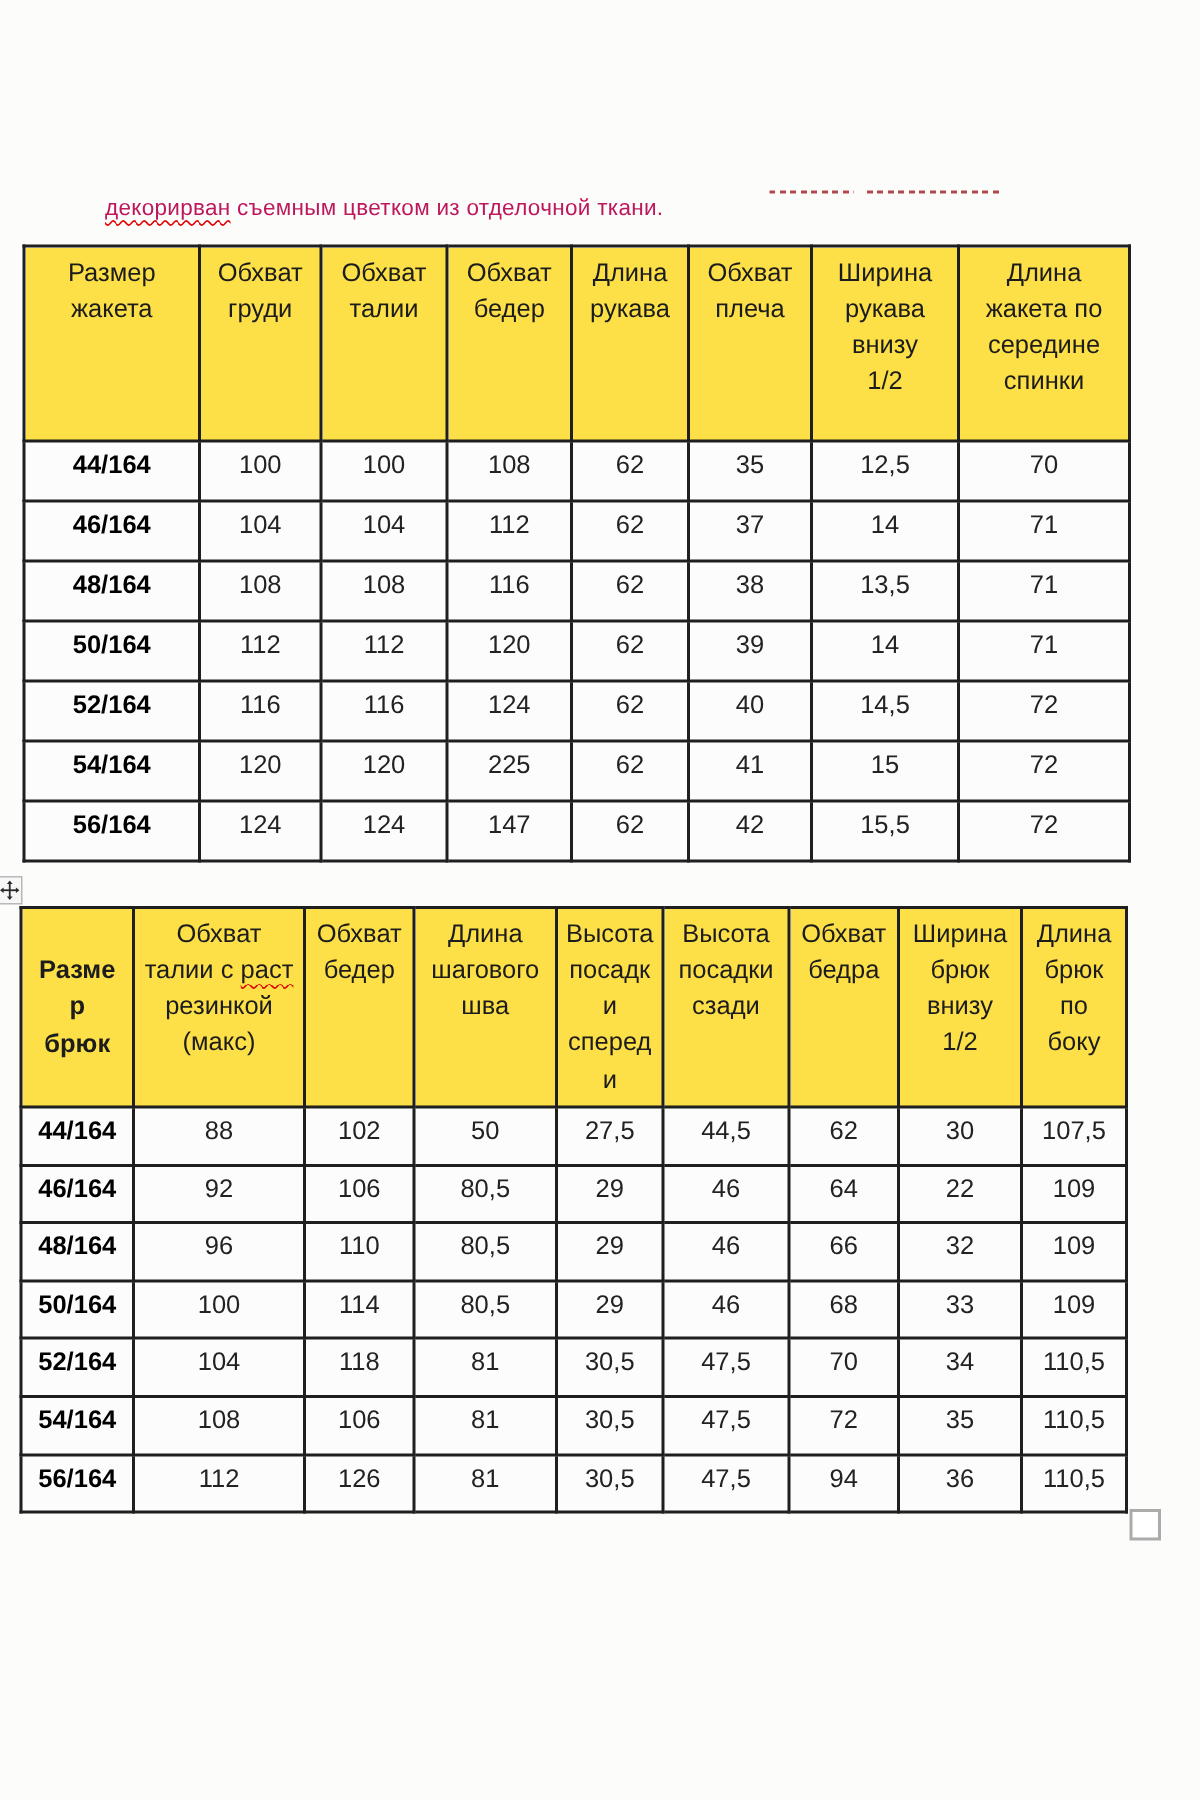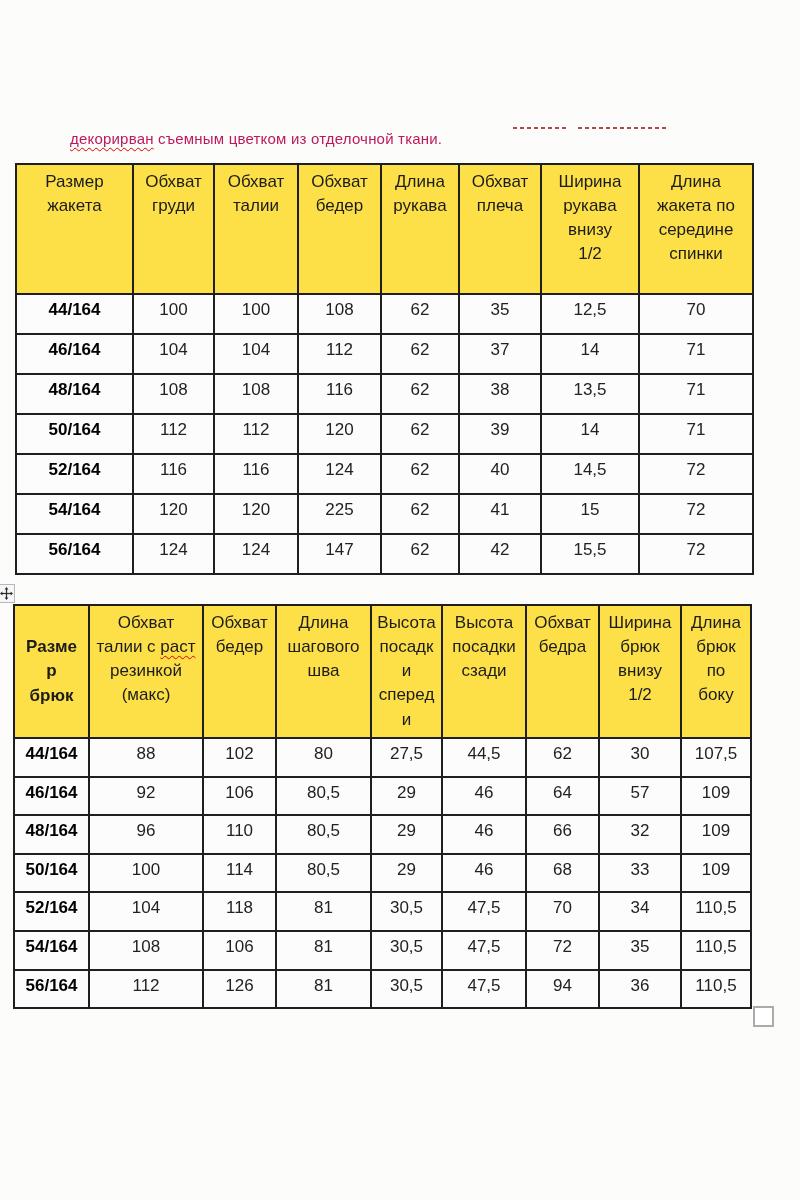--- a/index.html
+++ b/index.html
@@ -247,36 +247,36 @@
 брюк
 по
 боку</th>
       </tr>
   </thead>
   <tbody id="trousers-body">
       <tr>
         <td class="size-cell">44/164</td>
         <td>88</td>
         <td>102</td>
-        <td>80</td>
+        <td>50</td>
         <td>27,5</td>
         <td>44,5</td>
         <td>62</td>
         <td>30</td>
         <td>107,5</td>
       </tr>
       <tr>
         <td class="size-cell">46/164</td>
         <td>92</td>
         <td>106</td>
         <td>80,5</td>
         <td>29</td>
         <td>46</td>
         <td>64</td>
-        <td>57</td>
+        <td>22</td>
         <td>109</td>
       </tr>
       <tr>
         <td class="size-cell">48/164</td>
         <td>96</td>
         <td>110</td>
         <td>80,5</td>
         <td>29</td>
         <td>46</td>
         <td>66</td>

